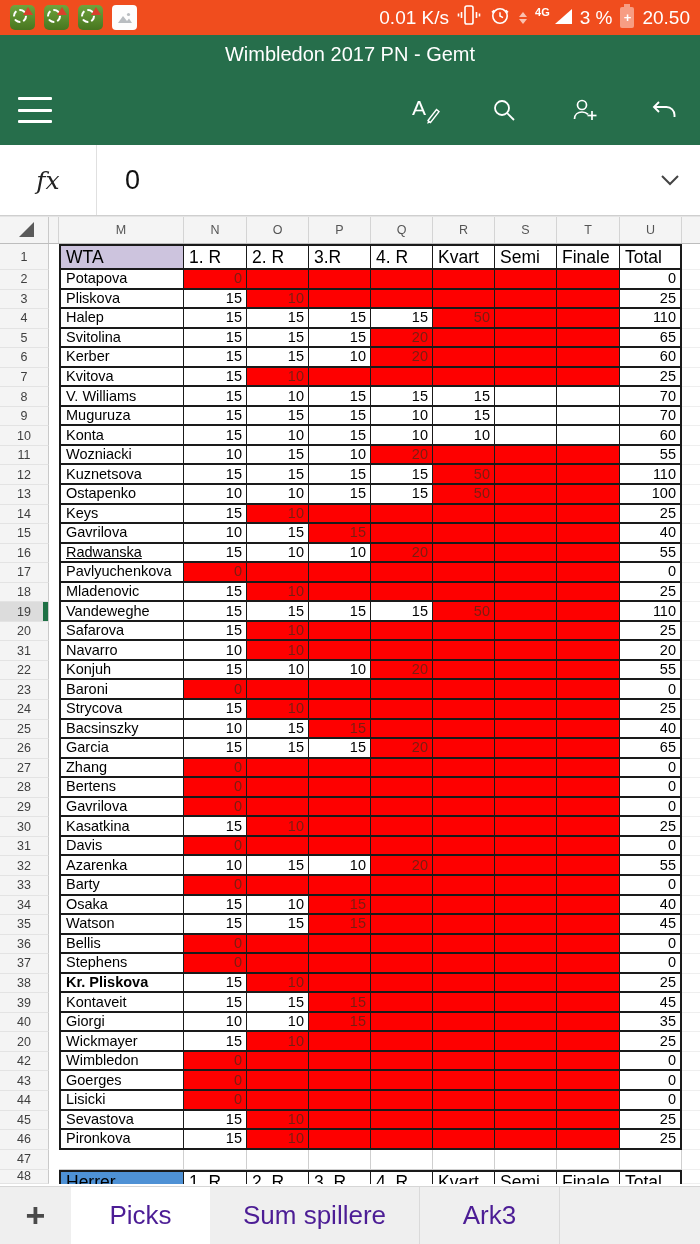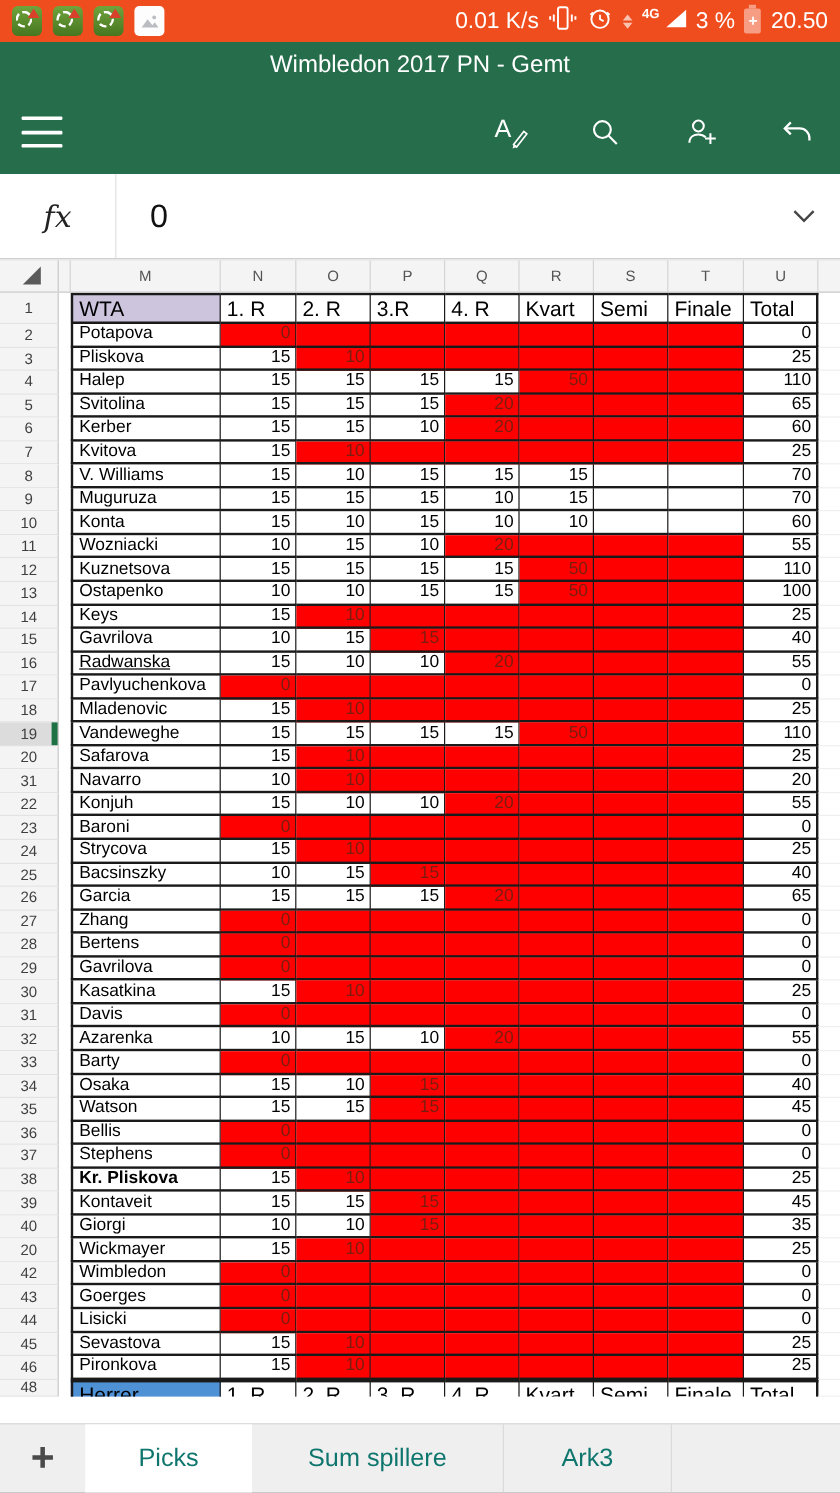--- a/index.html
+++ b/index.html
@@ -79,21 +79,21 @@
   .cell.lav{background:var(--lav,#cdc4de);}
   .cell.blue{background:var(--blue,#4e91d5);}
   .cell.plain{border-right:1px solid #cfcfcf;border-bottom:1px solid #cfcfcf;}
   .rowfill{flex:1;border-bottom:1px solid #efefef;}
   .r48 .cell{border-bottom:none;align-items:flex-start;}
 
   
   .tabbar{height:58px;background:#efefef;border-top:1px solid #d6d6d6;display:flex;align-items:stretch;flex:0 0 auto;}
   .addtab{width:71px;display:flex;align-items:center;justify-content:center;font-size:34px;color:#4a4a4a;
           font-weight:bold;cursor:pointer;}
-  .tab{display:flex;align-items:center;justify-content:center;font-size:21px;color:#0f766e;
+  .tab{display:flex;align-items:center;justify-content:center;font-size:26px;color:#4c1d95;
        border-right:1px solid #dadada;cursor:pointer;}
   .tab.active{background:#fff;border-right:none;}
 </style>
 </head>
 <body>
 
 <div class="screen">
 
   <div class="statusbar">
     <div class="sb-left">
@@ -1290,20 +1290,34 @@
         <div class="cell num red" style="width: 62px; flex: 0 0 62px;"></div>
         <div class="cell num red" style="width: 62px; flex: 0 0 62px;"></div>
         <div class="cell num red" style="width: 62px; flex: 0 0 62px;"></div>
         <div class="cell num red" style="width: 62px; flex: 0 0 62px;"></div>
         <div class="cell num red" style="width: 63px; flex: 0 0 63px;"></div>
         <div class="cell num lastcol" style="width: 62px; flex: 0 0 62px;">
           <span>25</span>
         </div>
         <div class="rowfill"></div>
       </div>
+      <div class="row r47">
+        <div class="gut">47</div>
+        <div class="sliver"></div>
+        <div class="cell plain" style="width: 125px; flex: 0 0 125px;"></div>
+        <div class="cell plain" style="width: 63px; flex: 0 0 63px;"></div>
+        <div class="cell plain" style="width: 62px; flex: 0 0 62px;"></div>
+        <div class="cell plain" style="width: 62px; flex: 0 0 62px;"></div>
+        <div class="cell plain" style="width: 62px; flex: 0 0 62px;"></div>
+        <div class="cell plain" style="width: 62px; flex: 0 0 62px;"></div>
+        <div class="cell plain" style="width: 62px; flex: 0 0 62px;"></div>
+        <div class="cell plain" style="width: 63px; flex: 0 0 63px;"></div>
+        <div class="cell plain" style="width: 62px; flex: 0 0 62px;"></div>
+        <div class="rowfill"></div>
+      </div>
       <div class="row r48">
         <div class="gut">48</div>
         <div class="sliver"></div>
         <div class="cell name big blue first topline" style="width: 125px; flex: 0 0 125px;">
           <span>Herrer</span>
         </div>
         <div class="cell name big topline" style="width: 63px; flex: 0 0 63px;">
           <span>1. R</span>
         </div>
         <div class="cell name big topline" style="width: 62px; flex: 0 0 62px;">

